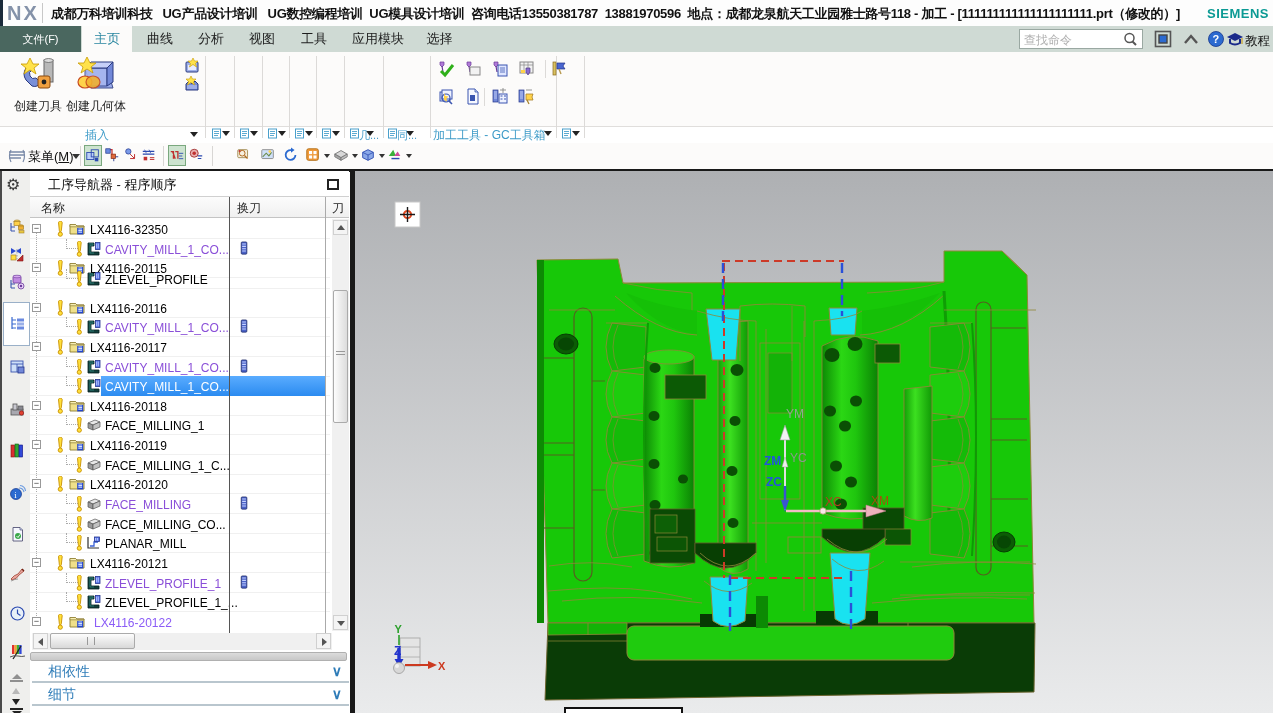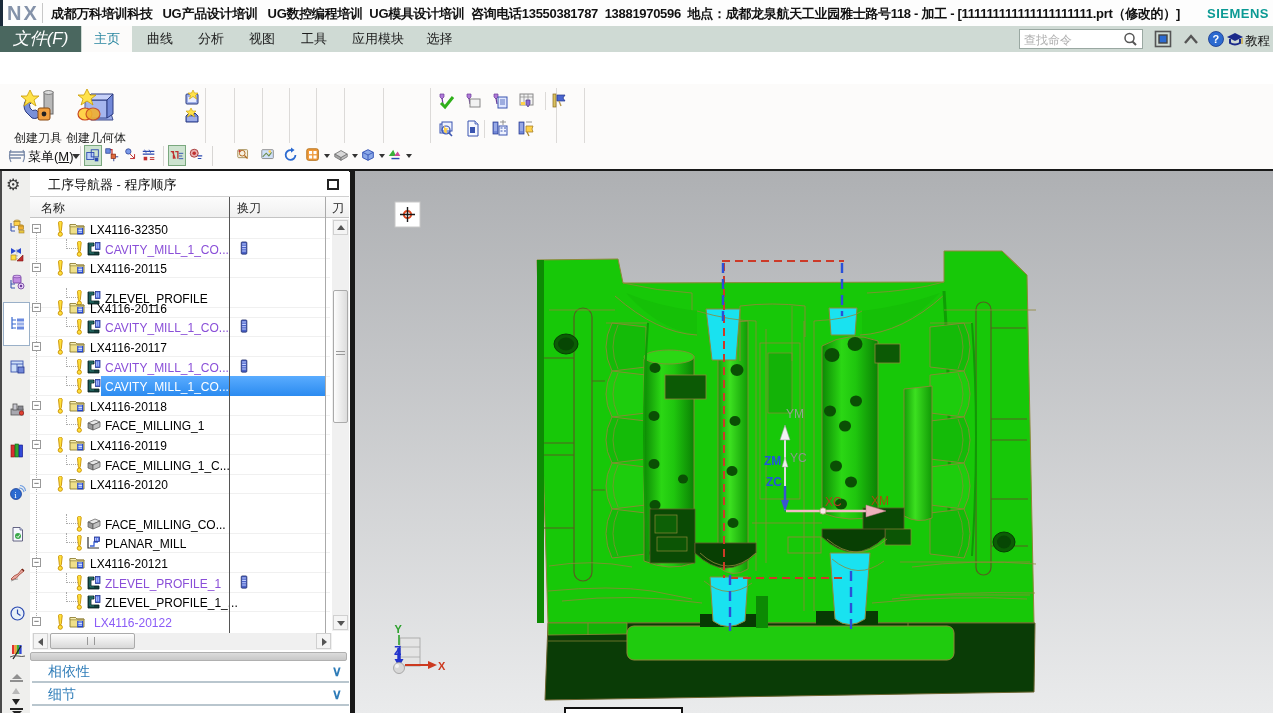--- a/index.html
+++ b/index.html
@@ -7,25 +7,25 @@
 #app { position:relative; width:1273px; height:713px; background:#fff; }
 
 #titlebar { position:absolute; left:0; top:0; width:1273px; height:26px; background:#fdfdfd; }
 #titlebar .edge { position:absolute; left:0; top:0; width:3px; height:26px; background:#1a2a3a; }
 #nxlogo { position:absolute; left:7px; top:2px; font-weight:bold; font-size:20px; letter-spacing:2px; color:#8492a9; }
 #titlebar .sep { position:absolute; left:42px; top:3px; width:1px; height:20px; background:#c8c8c8; }
 #titletext { position:absolute; left:51px; top:5px; font-size:13px; letter-spacing:-0.3px; font-weight:bold; color:#111; white-space:nowrap; }
 #siemens { position:absolute; right:4px; top:6px; font-size:13px; font-weight:bold; color:#0b9a94; letter-spacing:0.5px; }
 
 #menubar { position:absolute; left:0; top:26px; width:1273px; height:26px; background:#cfdad4; }
-#filebtn { position:absolute; left:0; top:0; width:81px; height:26px; background:#4a675f; color:#fff; font-size:17px; text-align:center; line-height:26px;font-style:italic; }
+#filebtn { position:absolute; left:0; top:0; width:81px; height:26px; background:#4a675f; color:#fff; font-size:11px; text-align:center; line-height:26px; }
 .tab { position:absolute; top:0; height:26px; font-size:13px; line-height:26px; color:#1c1c1c; text-align:center; }
 #tab-home { left:82px; width:50px; background:#fcfbfa; color:#2a87a0; }
 
-#ribbon { position:absolute; left:0; top:52px; width:1273px; height:75px; background:#fcfbfa; border-bottom:1px solid #e0dedc;margin-top:32px; }
+#ribbon { position:absolute; left:0; top:52px; width:1273px; height:75px; background:#fcfbfa; border-bottom:1px solid #e0dedc; }
 .rgsep { position:absolute; top:4px; width:1px; height:82px; background:#dcdad8; }
 .glabel { position:absolute; top:75px; font-size:12px; color:#3d9bc8; white-space:nowrap; }
 .gdrop { position:absolute; top:80px; width:0; height:0; border-left:4px solid transparent; border-right:4px solid transparent; border-top:5px solid #222; }
 .bigbtn { position:absolute; top:4px; width:56px; height:66px; text-align:center; }
 .bigbtn .lbl { position:absolute; top:42px; width:100%; font-size:12px; color:#1c1c1c; white-space:nowrap; }
 .minilbl { position:absolute; top:76px; font-size:11px; color:#4aa0cc; }
 
 #toolbar { position:absolute; left:0; top:143px; width:1273px; height:26px; background:#fcfbfa; }
 #toolbar .tsep { position:absolute; top:3px; width:1px; height:20px; background:#d8d6d4; }
 #menuM { position:absolute; left:28px; top:5px; font-size:13px; color:#111; }
@@ -485,21 +485,21 @@
 <div class="trow" style="top:39px;">
           <span style="position:absolute;left:2px;top:5px;width:9px;height:9px;border:1px solid #999;background:#fff;font-size:9px;line-height:7px;text-align:center;color:#333;">−</span>
           <svg style="position:absolute;left:23px;top:2px;" width="16" height="16" viewBox="0 0 16 16">
             <use href="#i-excl"></use>
           </svg>
           <svg style="position:absolute;left:39px;top:2px;" width="16" height="16" viewBox="0 0 16 16">
             <use href="#i-folder"></use>
           </svg>
           <span style="position:absolute;left:60px;top:2px;color:#000;">LX4116-20115</span>
         </div>
-<div class="trow" style="top:69px;padding-left:40px;">
+<div class="trow" style="top:50px;padding-left:40px;">
           <span style="position:absolute;left:36px;top:0px;width:14px;height:10px;border-left:1px dotted #aaa;border-bottom:1px dotted #aaa;"></span>
           <svg style="position:absolute;left:42px;top:2px;" width="16" height="16" viewBox="0 0 16 16">
             <use href="#i-excl"></use>
           </svg>
           <svg style="position:absolute;left:56px;top:2px;" width="16" height="16" viewBox="0 0 16 16">
             <use href="#i-cav"></use>
           </svg>
           <span style="position:absolute;left:75px;top:2px;color:#000;">ZLEVEL_PROFILE</span>
         </div>
 <div class="trow" style="top:79px;">
@@ -601,20 +601,33 @@
         </div>
 <div class="trow" style="top:255px;">
           <span style="position:absolute;left:2px;top:5px;width:9px;height:9px;border:1px solid #999;background:#fff;font-size:9px;line-height:7px;text-align:center;color:#333;">−</span>
           <svg style="position:absolute;left:23px;top:2px;" width="16" height="16" viewBox="0 0 16 16">
             <use href="#i-excl"></use>
           </svg>
           <svg style="position:absolute;left:39px;top:2px;" width="16" height="16" viewBox="0 0 16 16">
             <use href="#i-folder"></use>
           </svg>
           <span style="position:absolute;left:60px;top:2px;color:#000;">LX4116-20120</span>
+        </div>
+<div class="trow" style="top:275px;">
+          <span style="position:absolute;left:36px;top:0px;width:14px;height:10px;border-left:1px dotted #aaa;border-bottom:1px dotted #aaa;"></span>
+          <svg style="position:absolute;left:42px;top:2px;" width="16" height="16" viewBox="0 0 16 16">
+            <use href="#i-excl"></use>
+          </svg>
+          <svg style="position:absolute;left:56px;top:2px;" width="16" height="16" viewBox="0 0 16 16">
+            <use href="#i-face"></use>
+          </svg>
+          <span style="position:absolute;left:75px;top:2px;color:#8a4fd8;">FACE_MILLING</span>
+          <svg style="position:absolute;left:207px;top:2px;" width="15" height="15" viewBox="0 0 16 16">
+            <use href="#i-tool"></use>
+          </svg>
         </div>
 <div class="trow" style="top:295px;">
           <span style="position:absolute;left:36px;top:0px;width:14px;height:10px;border-left:1px dotted #aaa;border-bottom:1px dotted #aaa;"></span>
           <svg style="position:absolute;left:42px;top:2px;" width="16" height="16" viewBox="0 0 16 16">
             <use href="#i-excl"></use>
           </svg>
           <svg style="position:absolute;left:56px;top:2px;" width="16" height="16" viewBox="0 0 16 16">
             <use href="#i-face"></use>
           </svg>
           <span style="position:absolute;left:75px;top:2px;color:#000;">FACE_MILLING_CO...</span>

